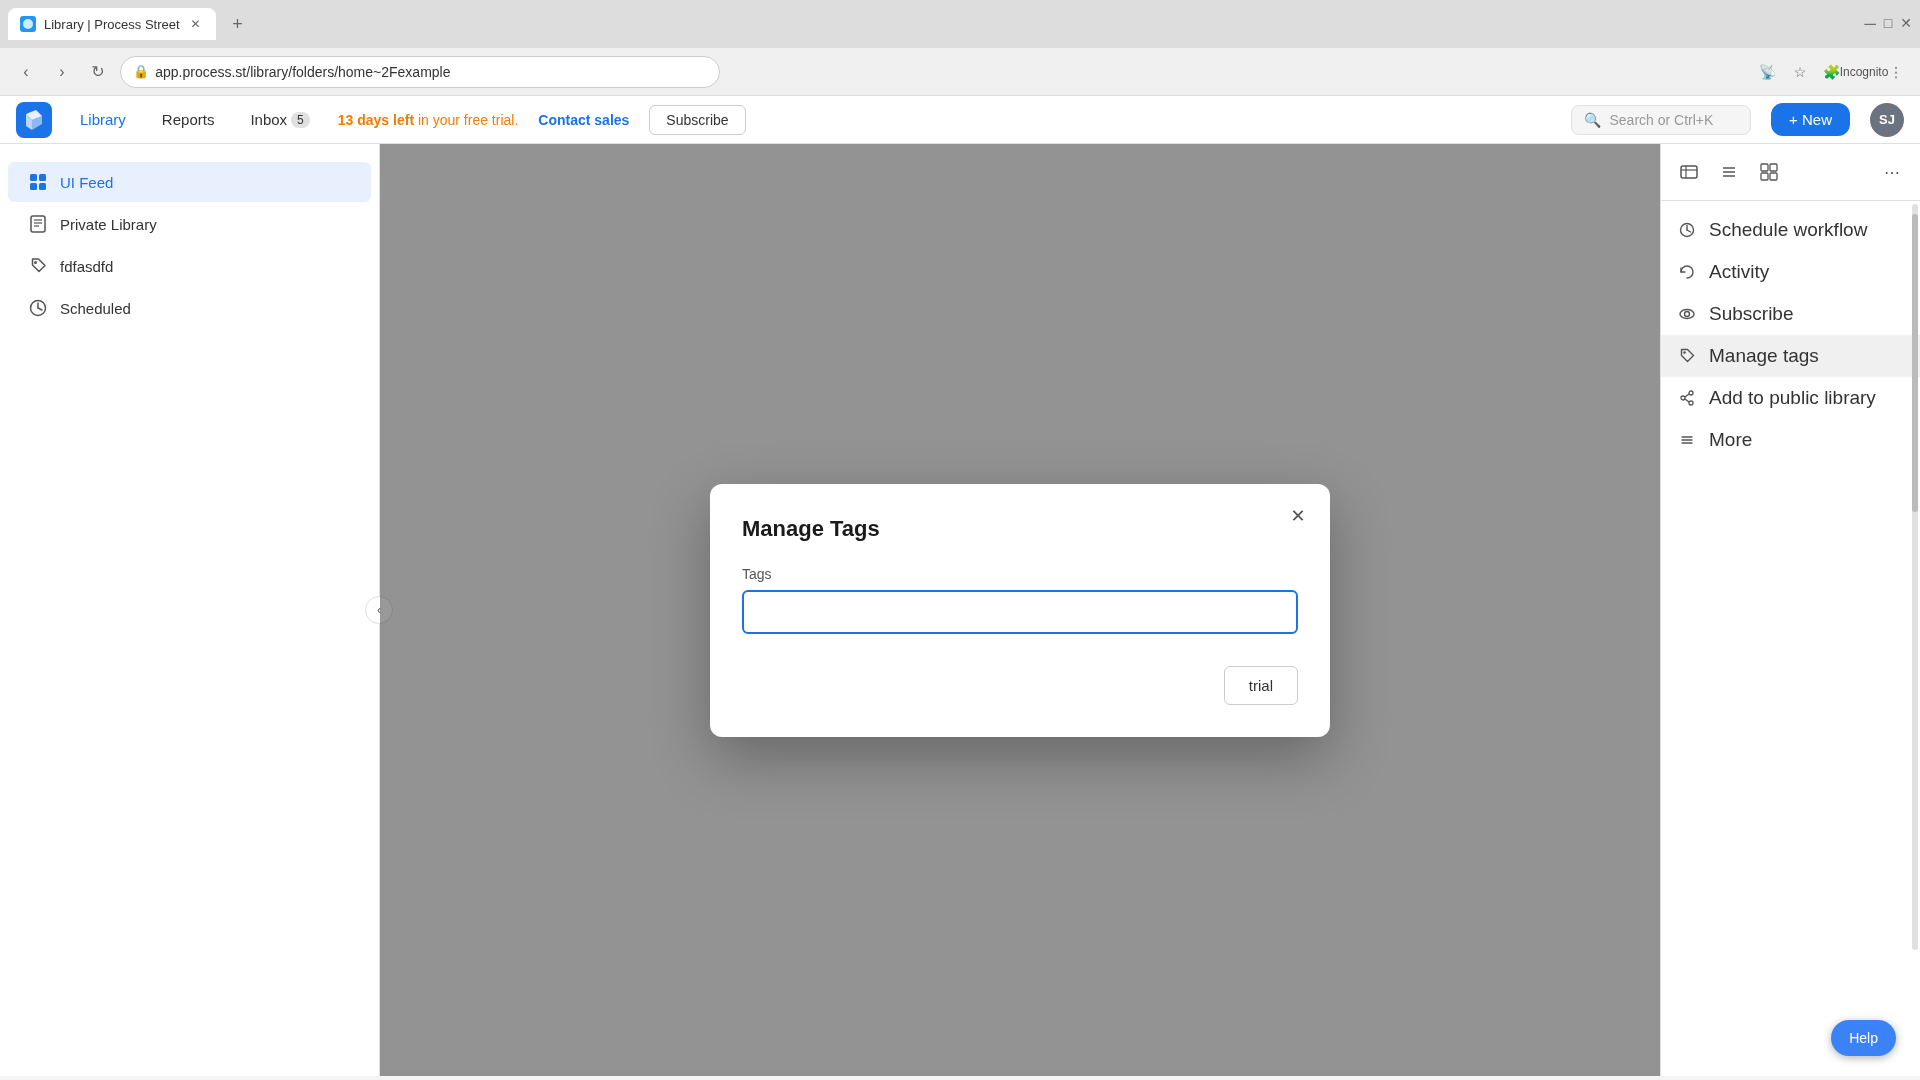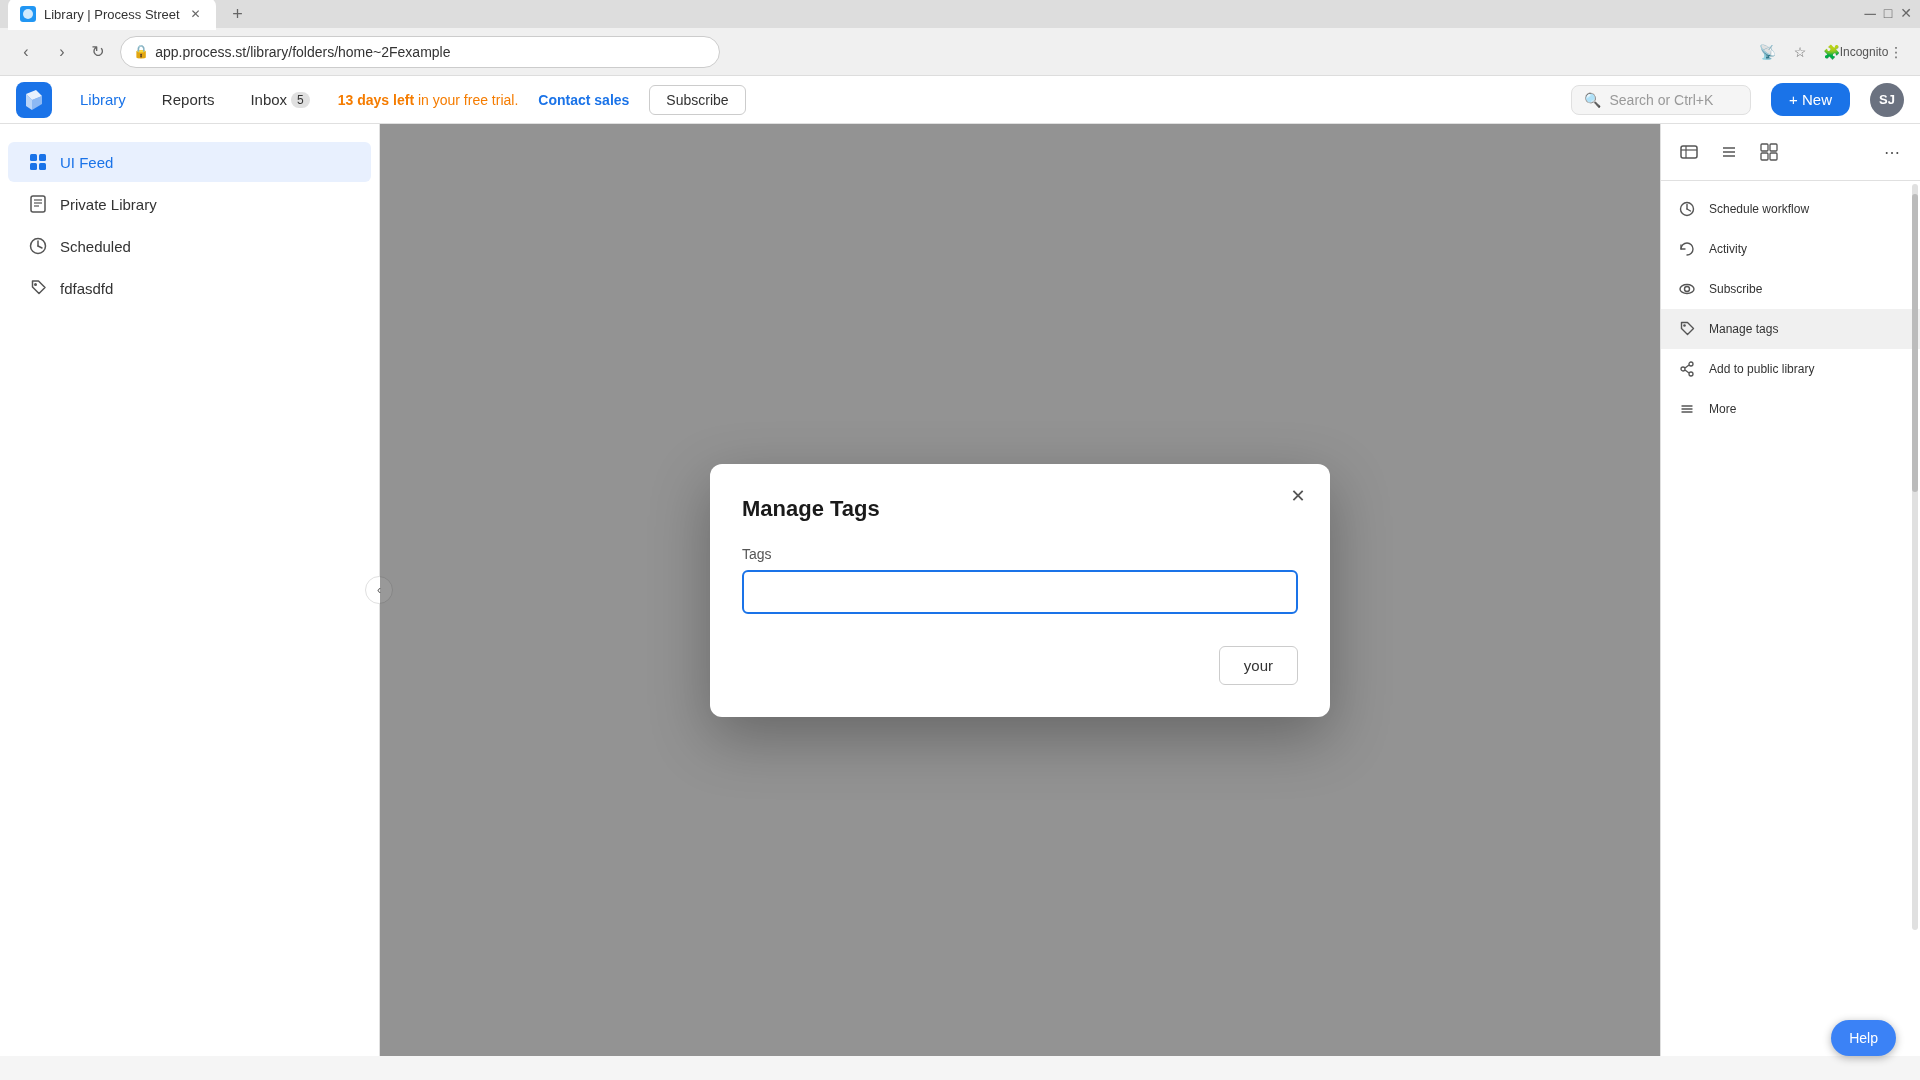--- a/index.html
+++ b/index.html
@@ -1,17 +1,17 @@
 <!DOCTYPE html>
 <html><head>
   <meta charset="utf-8">
   <style>
     * { box-sizing: border-box; margin: 0; padding: 0; }
     body { font-family: -apple-system, BlinkMacSystemFont, 'Segoe UI', sans-serif; background: #f5f5f5; width: 1920px; height: 1080px; overflow: hidden; position: relative; }
-    .browser-titlebar { display: flex; align-items: center; height: 28px; background: #ddd; padding: 0 8px; gap: 8px; }
+    .browser-titlebar { display: flex; align-items: center; height: 48px; background: #ddd; padding: 0 8px; gap: 8px; }
     .browser-tab { display: flex; align-items: center; background: white; border-radius: 8px 8px 0 0; padding: 0 12px; height: 32px; gap: 8px; font-size: 13px; color: #333; min-width: 180px; }
     .browser-tab-close { width: 16px; height: 16px; display: flex; align-items: center; justify-content: center; border-radius: 50%; font-size: 12px; color: #666; cursor: pointer; margin-left: auto; }
     .tab-favicon { width: 16px; height: 16px; background: #2196f3; border-radius: 3px; display: flex; align-items: center; justify-content: center; }
     .tab-new { width: 28px; height: 28px; display: flex; align-items: center; justify-content: center; border-radius: 50%; font-size: 18px; color: #666; cursor: pointer; }
     .window-controls { margin-left: auto; display: flex; gap: 8px; }
 
     .browser-navbar { display: flex; align-items: center; height: 48px; background: #f0f0f0; padding: 0 12px; gap: 8px; border-bottom: 1px solid #ddd; }
     .nav-btn { width: 28px; height: 28px; display: flex; align-items: center; justify-content: center; border-radius: 50%; color: #666; font-size: 16px; cursor: pointer; }
     .address-bar { flex: 1; height: 32px; background: white; border-radius: 16px; display: flex; align-items: center; padding: 0 12px; font-size: 14px; color: #333; border: 1px solid #ccc; max-width: 600px; }
     .address-bar-icons { display: flex; gap: 8px; margin-left: auto; }
@@ -44,21 +44,21 @@
 
     
     .main-content { flex: 1; background: #f5f5f5; position: relative; overflow: hidden; }
 
     
     .right-panel { width: 260px; background: white; border-left: 1px solid #e0e0e0; position: relative; }
     .right-panel-header { display: flex; align-items: center; padding: 12px; gap: 8px; border-bottom: 1px solid #e0e0e0; }
     .panel-icon-btn { width: 32px; height: 32px; display: flex; align-items: center; justify-content: center; border-radius: 6px; cursor: pointer; color: #555; font-size: 16px; }
     .panel-more { margin-left: auto; }
     .panel-menu { padding: 8px 0; }
-    .panel-menu-item { display: flex; align-items: center; gap: 12px; padding: 10px 16px; font-size: 12px; color: #333; cursor: pointer; }
+    .panel-menu-item { display: flex; align-items: center; gap: 12px; padding: 10px 16px; font-size: 19px; color: #333; cursor: pointer; }
     .panel-menu-item.active { background: #f0f0f0; }
     .panel-menu-icon { width: 20px; height: 20px; display: flex; align-items: center; justify-content: center; color: #555; font-size: 14px; }
     .panel-scrollbar { position: absolute; right: 2px; top: 60px; width: 6px; height: 80%; background: #e0e0e0; border-radius: 3px; }
     .panel-scrollbar-thumb { width: 6px; height: 40%; background: #bbb; border-radius: 3px; position: absolute; top: 10px; }
 
     
     .overlay { position: absolute; top: 0; left: 0; right: 0; bottom: 0; background: rgba(0,0,0,0.4); z-index: 100; display: flex; align-items: center; justify-content: center; }
 
     
     .modal { background: white; border-radius: 12px; width: 620px; padding: 32px; position: relative; box-shadow: 0 20px 60px rgba(0,0,0,0.3); }
@@ -172,49 +172,49 @@
             <line x1="5" y1="8" x2="13" y2="8" stroke="#555" stroke-width="1.2"></line>
             <line x1="5" y1="11" x2="10" y2="11" stroke="#555" stroke-width="1.2"></line>
           </svg>
         </div>
         <span>Private Library</span>
       </div>
 
       <div class="sidebar-item">
         <div class="sidebar-item-icon">
           <svg width="18" height="18" viewBox="0 0 18 18" fill="none">
+            <path d="M9.5 2L16 8.5L10 14.5L3.5 8L3.5 2L9.5 2Z" stroke="#555" stroke-width="1.5" stroke-linejoin="round"></path>
+            <circle cx="6.5" cy="5.5" r="1.5" fill="#555"></circle>
+          </svg>
+        </div>
+        <span>fdfasdfd</span>
+      </div>
+
+      <div class="sidebar-item">
+        <div class="sidebar-item-icon">
+          <svg width="18" height="18" viewBox="0 0 18 18" fill="none">
             <circle cx="9" cy="9" r="7.5" stroke="#555" stroke-width="1.5"></circle>
             <line x1="9" y1="4" x2="9" y2="9" stroke="#555" stroke-width="1.5" stroke-linecap="round"></line>
             <line x1="9" y1="9" x2="13" y2="11" stroke="#555" stroke-width="1.5" stroke-linecap="round"></line>
           </svg>
         </div>
         <span>Scheduled</span>
-      </div>
-
-      <div class="sidebar-item">
-        <div class="sidebar-item-icon">
-          <svg width="18" height="18" viewBox="0 0 18 18" fill="none">
-            <path d="M9.5 2L16 8.5L10 14.5L3.5 8L3.5 2L9.5 2Z" stroke="#555" stroke-width="1.5" stroke-linejoin="round"></path>
-            <circle cx="6.5" cy="5.5" r="1.5" fill="#555"></circle>
-          </svg>
-        </div>
-        <span>fdfasdfd</span>
       </div>
     </div>
 
     <div class="main-content">
 
       <div class="overlay">
         <div class="modal">
           <div class="modal-close">✕</div>
           <div class="modal-title">Manage Tags</div>
           <div class="modal-label">Tags</div>
           <input class="modal-input" type="text" placeholder="" style="">
           <div class="modal-footer">
-            <button class="modal-close-btn">your</button>
+            <button class="modal-close-btn">trial</button>
           </div>
         </div>
       </div>
     </div>
 
     <div class="right-panel">
       <div class="right-panel-header">
         <div class="panel-icon-btn">
           <svg width="18" height="18" viewBox="0 0 18 18" fill="none">
             <rect x="1" y="3" width="16" height="12" rx="2" stroke="#555" stroke-width="1.5"></rect>

